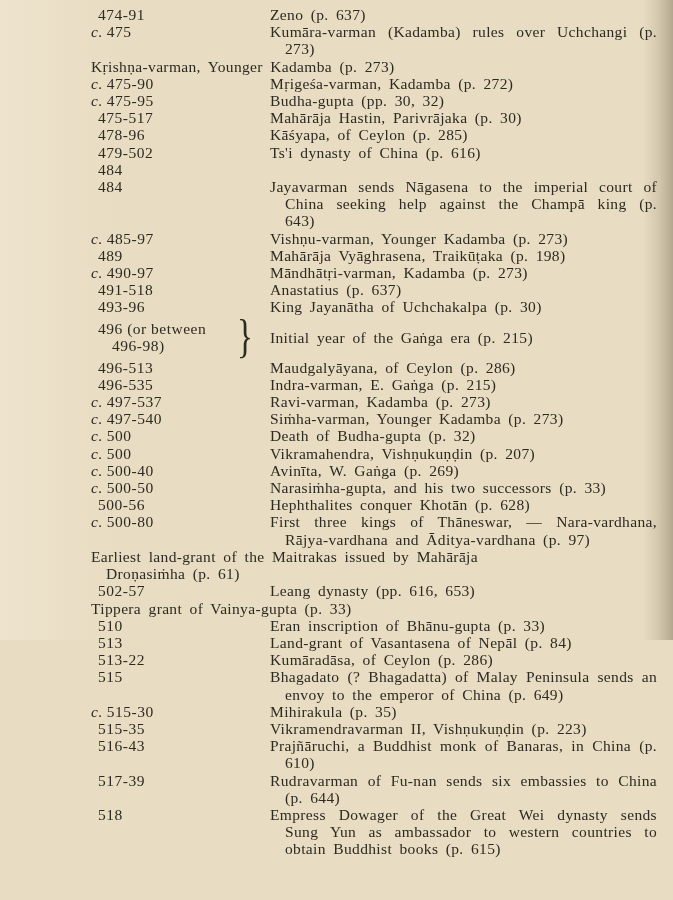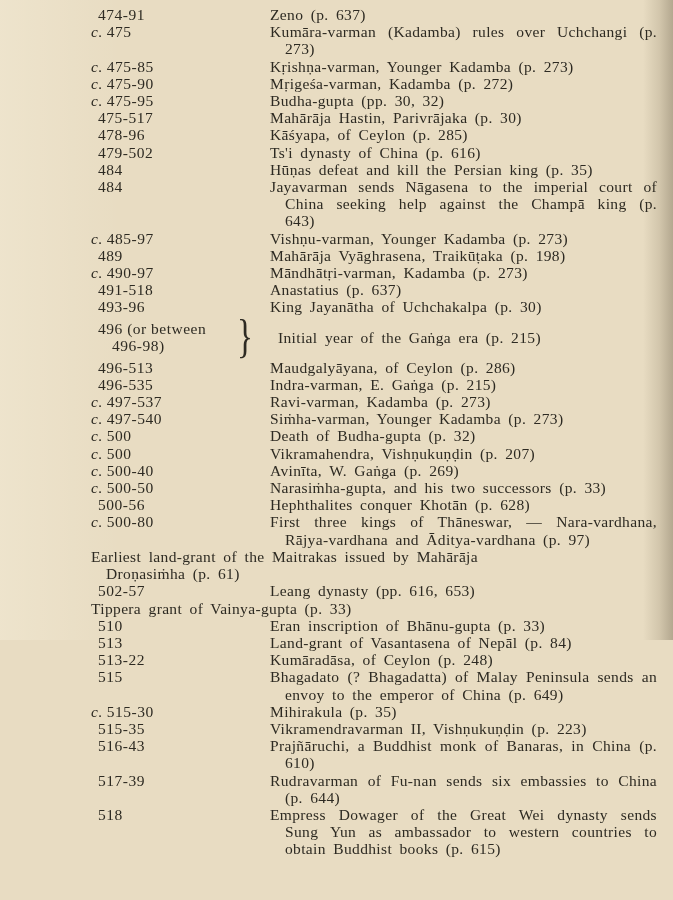--- a/index.html
+++ b/index.html
@@ -82,21 +82,20 @@
     left: 146px;
     top: -7px;
     font-size: 46px;
     font-weight: 400;
     line-height: 48px;
     transform: scaleX(0.72);
     transform-origin: left center;
   }
   .brace-row .desc {
     align-self: center;
-    margin-left: 8px;
   }
   
   .gutter {
     position: absolute;
     top: 0;
     right: 0;
     width: 30px;
     height: 100%;
     pointer-events: none;
     background: linear-gradient(to right,
@@ -112,21 +111,20 @@
   <div class="chronology" id="rows">
       <div class="row">
     <div class="date no-prefix"><span class="dnum">474-91</span></div>
     <div class="desc">Zeno (p. 637)</div>
   </div>
       <div class="row">
     <div class="date"><span class="c-prefix">c.</span><span class="dnum">475</span></div>
     <div class="desc">Kumāra-varman (Kadamba) rules over Uchchangi (p. 273)</div>
   </div>
       <div class="row">
-    <div class="date"><span class="c-prefix">c.</span><span class="dnum">475-85</span></div>
     <div class="desc">Kṛishṇa-varman, Younger Kadamba (p. 273)</div>
   </div>
       <div class="row">
     <div class="date"><span class="c-prefix">c.</span><span class="dnum">475-90</span></div>
     <div class="desc">Mṛigeśa-varman, Kadamba (p. 272)</div>
   </div>
       <div class="row">
     <div class="date"><span class="c-prefix">c.</span><span class="dnum">475-95</span></div>
     <div class="desc">Budha-gupta (pp. 30, 32)</div>
   </div>
@@ -137,21 +135,20 @@
       <div class="row">
     <div class="date no-prefix"><span class="dnum">478-96</span></div>
     <div class="desc">Kāśyapa, of Ceylon (p. 285)</div>
   </div>
       <div class="row">
     <div class="date no-prefix"><span class="dnum">479-502</span></div>
     <div class="desc">Ts'i dynasty of China (p. 616)</div>
   </div>
       <div class="row">
     <div class="date no-prefix"><span class="dnum">484</span></div>
-    <div class="desc">Hūṇas defeat and kill the Persian king (p. 35)</div>
   </div>
       <div class="row">
     <div class="date no-prefix"><span class="dnum">484</span></div>
     <div class="desc">Jayavarman sends Nāgasena to the imperial court of China seeking help against the Champā king (p. 643)</div>
   </div>
       <div class="row">
     <div class="date"><span class="c-prefix">c.</span><span class="dnum">485-97</span></div>
     <div class="desc">Vishṇu-varman, Younger Kadamba (p. 273)</div>
   </div>
       <div class="row">
@@ -231,21 +228,21 @@
       <div class="row">
     <div class="date no-prefix"><span class="dnum">510</span></div>
     <div class="desc">Eran inscription of Bhānu-gupta (p. 33)</div>
   </div>
       <div class="row">
     <div class="date no-prefix"><span class="dnum">513</span></div>
     <div class="desc">Land-grant of Vasantasena of Nepāl (p. 84)</div>
   </div>
       <div class="row">
     <div class="date no-prefix"><span class="dnum">513-22</span></div>
-    <div class="desc">Kumāradāsa, of Ceylon (p. 248)</div>
+    <div class="desc">Kumāradāsa, of Ceylon (p. 286)</div>
   </div>
       <div class="row">
     <div class="date no-prefix"><span class="dnum">515</span></div>
     <div class="desc">Bhagadato (? Bhagadatta) of Malay Peninsula sends an envoy to the emperor of China (p. 649)</div>
   </div>
       <div class="row">
     <div class="date"><span class="c-prefix">c.</span><span class="dnum">515-30</span></div>
     <div class="desc">Mihirakula (p. 35)</div>
   </div>
       <div class="row">

